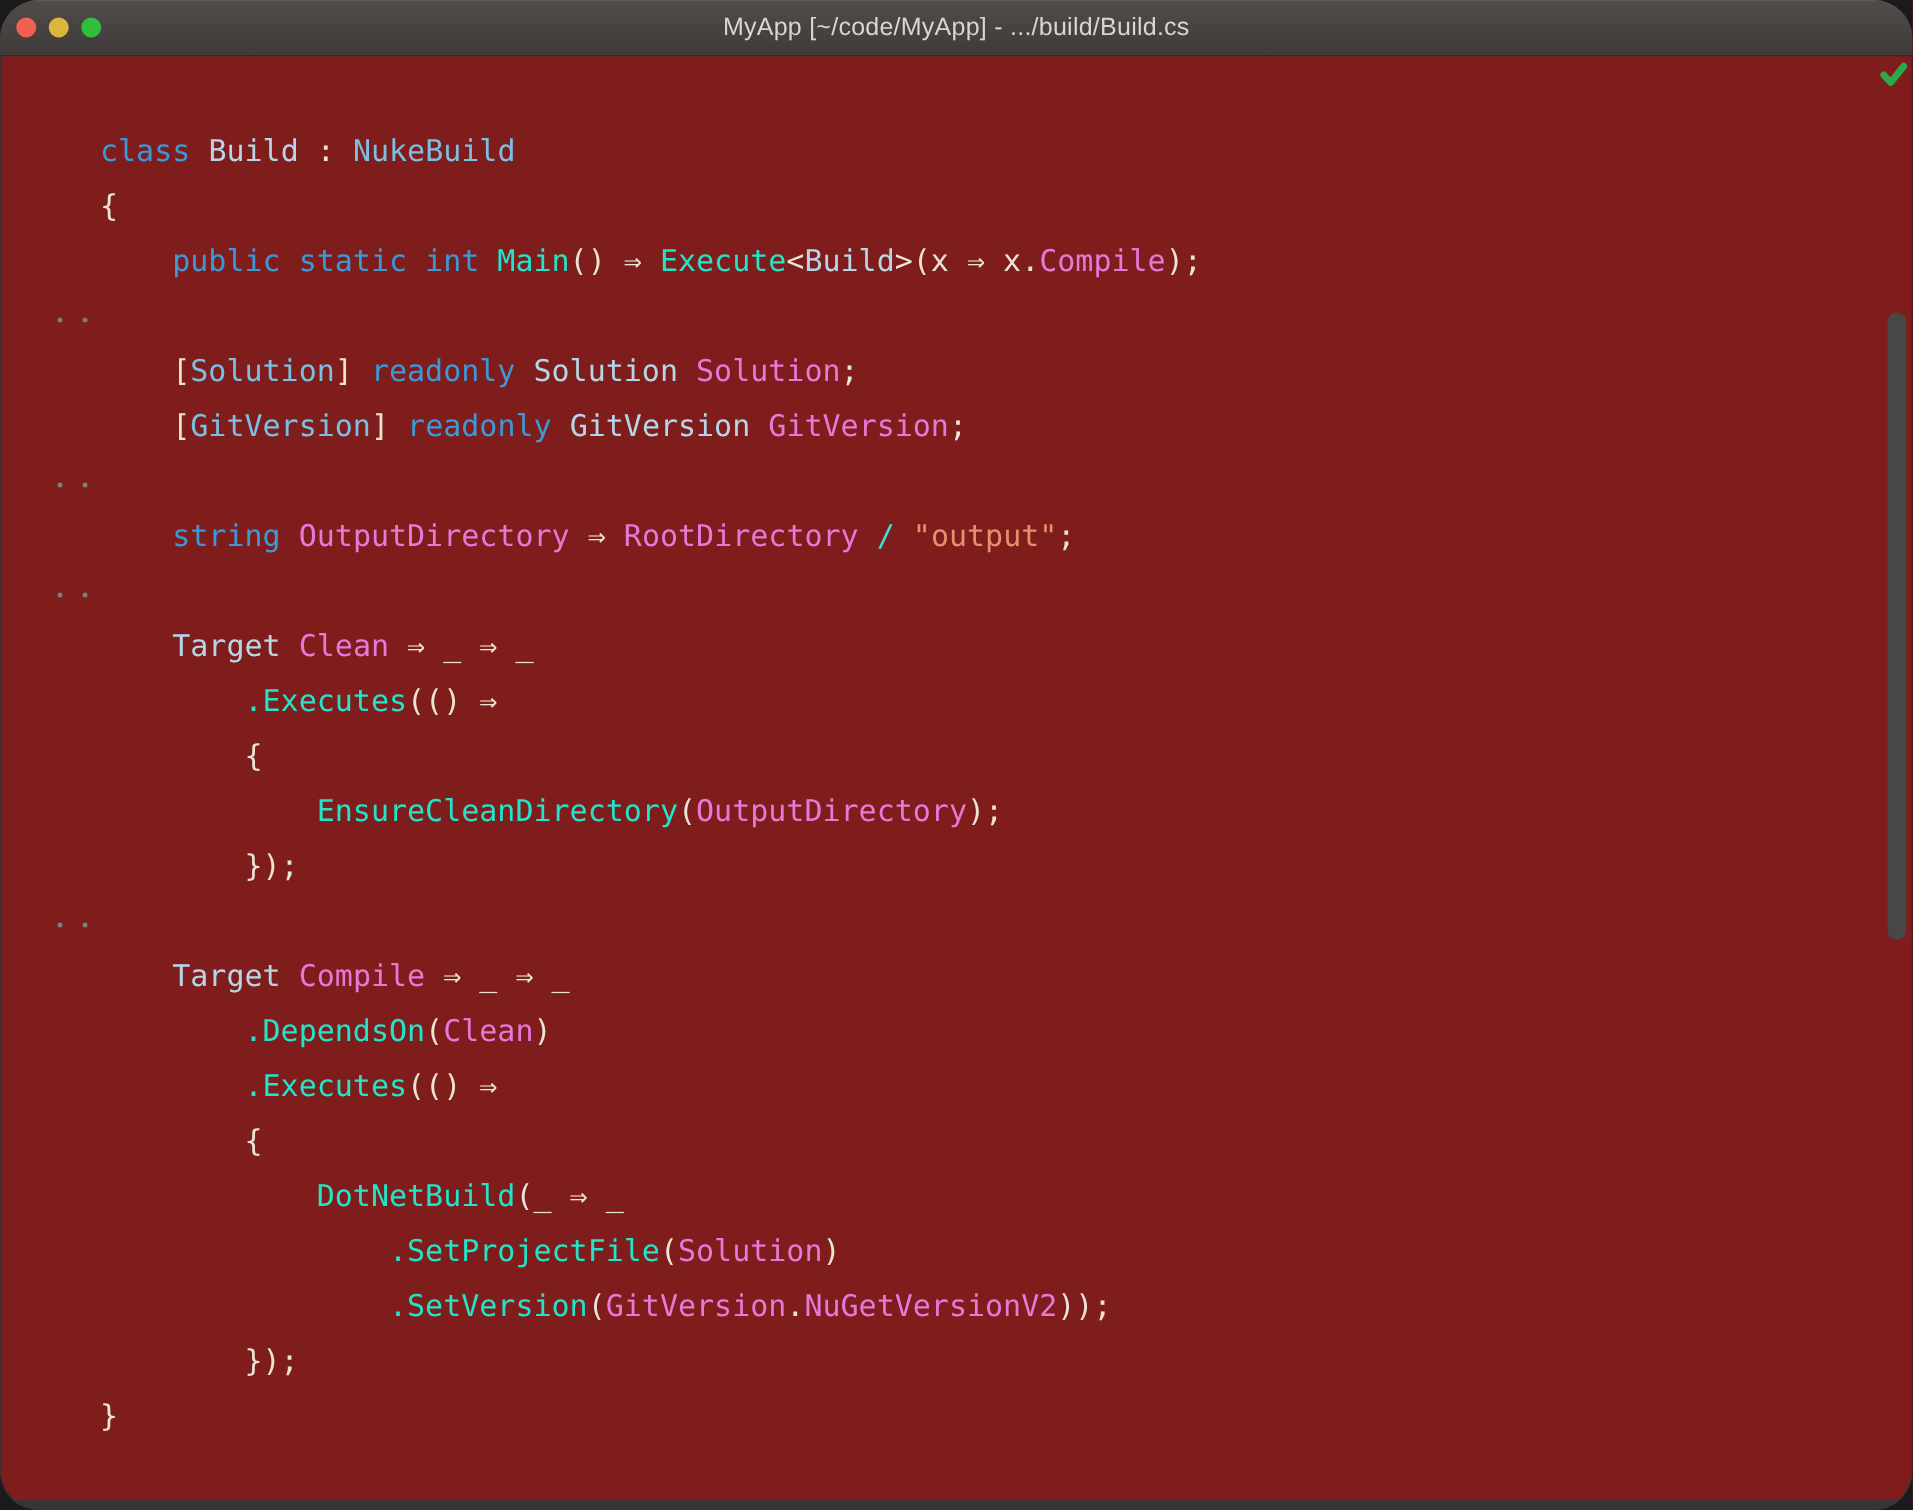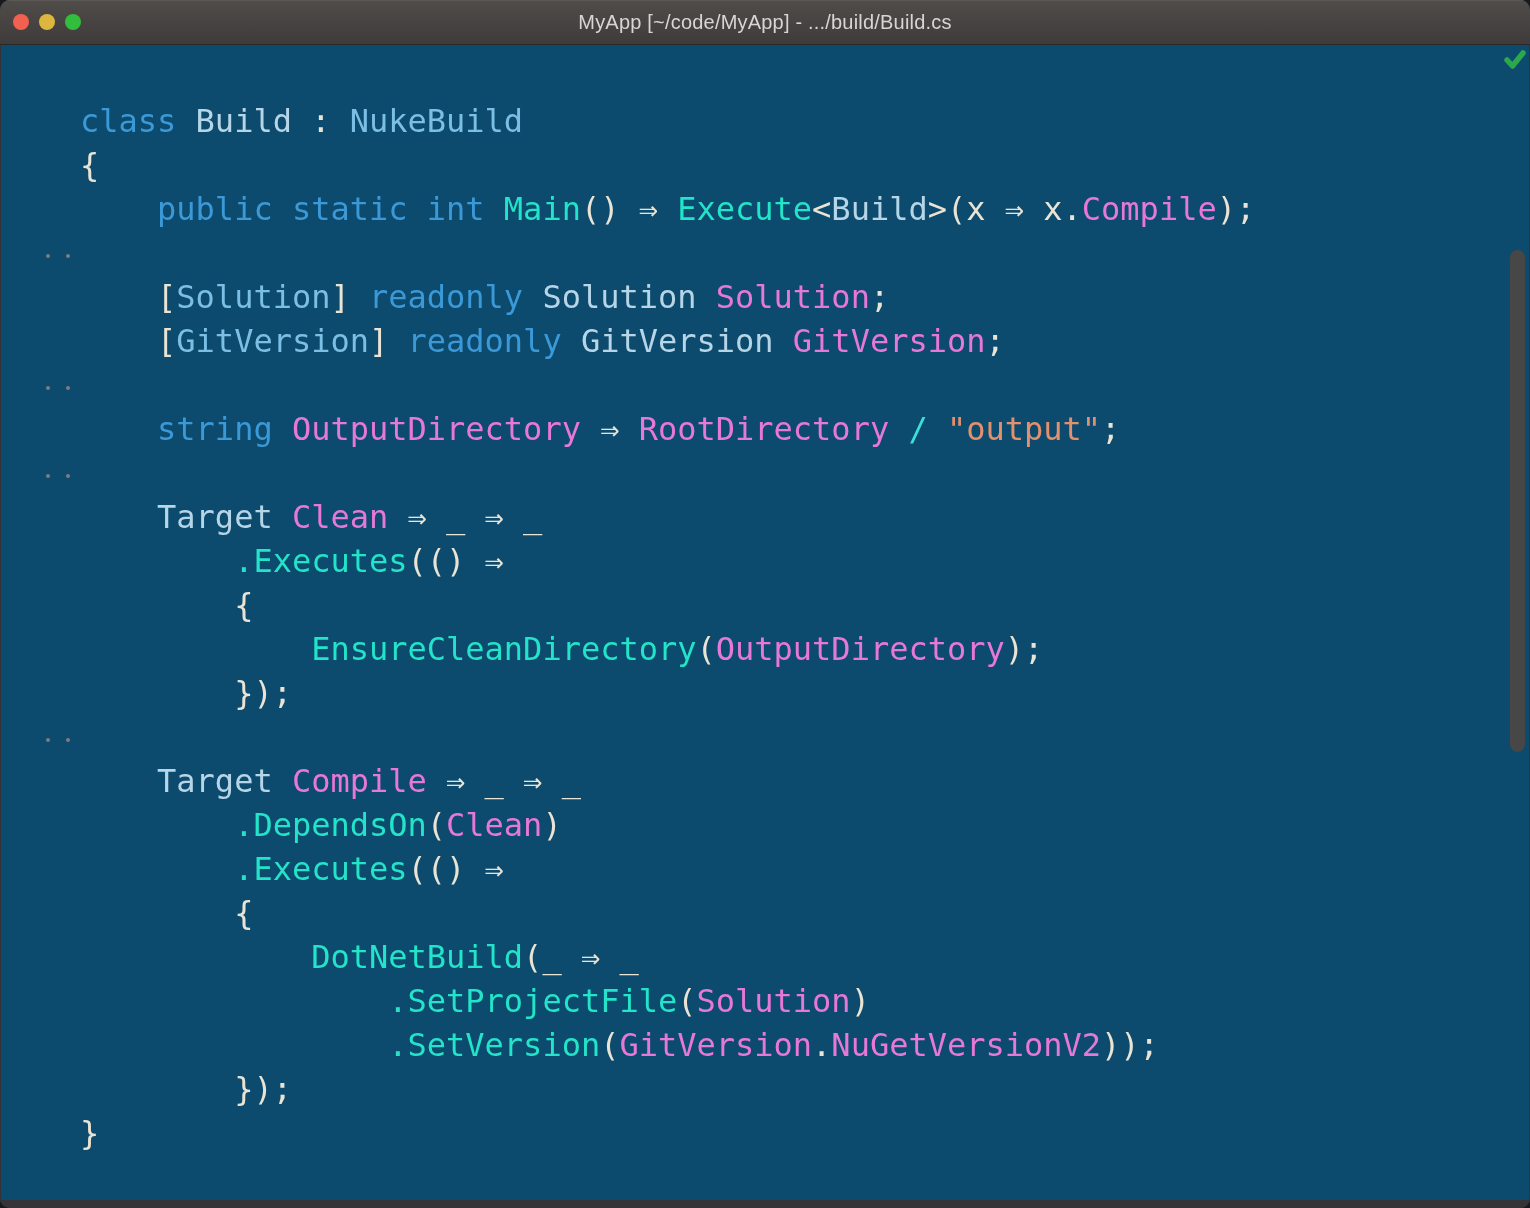--- a/index.html
+++ b/index.html
@@ -63,21 +63,21 @@
     height: 24px;
   }
   .code-area {
     position: absolute;
     left: 0;
     top: 44px;
     right: 0;
     bottom: 8px;
     padding: 55px 0 13px 80px;
     font-family: "DejaVu Sans Mono", monospace;
-    font-size: 32px;
+    font-size: 24px;
     line-height: 44px;
     white-space: pre;
     cursor: text;
   }
   .code-line {
     position: relative;
     height: 44px;
   }
   .ws-dot {
     position: absolute;
@@ -107,21 +107,21 @@
     bottom: 0;
     width: 100%;
     height: 8px;
     background: #363439;
     border-radius: 0 0 9px 9px;
   }
 </style>
 </head>
 <body>
 
-<div class="window" style="background: #0c4a6e;">
+<div class="window" style="background: #7f1d1d; border-radius: 31px;">
 
   <div class="titlebar" style="background: linear-gradient(rgb(80, 76, 74), rgb(63, 59, 58));">
     <div class="traffic-lights">
         <button class="traffic-light" style="background: rgb(242, 96, 79);"></button>
         <button class="traffic-light" style="background: rgb(221, 182, 63);"></button>
         <button class="traffic-light" style="background: rgb(51, 189, 60);"></button>
       </div>
     <span class="window-title" style="color: rgb(216, 213, 210);">MyApp [~/code/MyApp] - .../build/Build.cs</span>
   </div>
 

